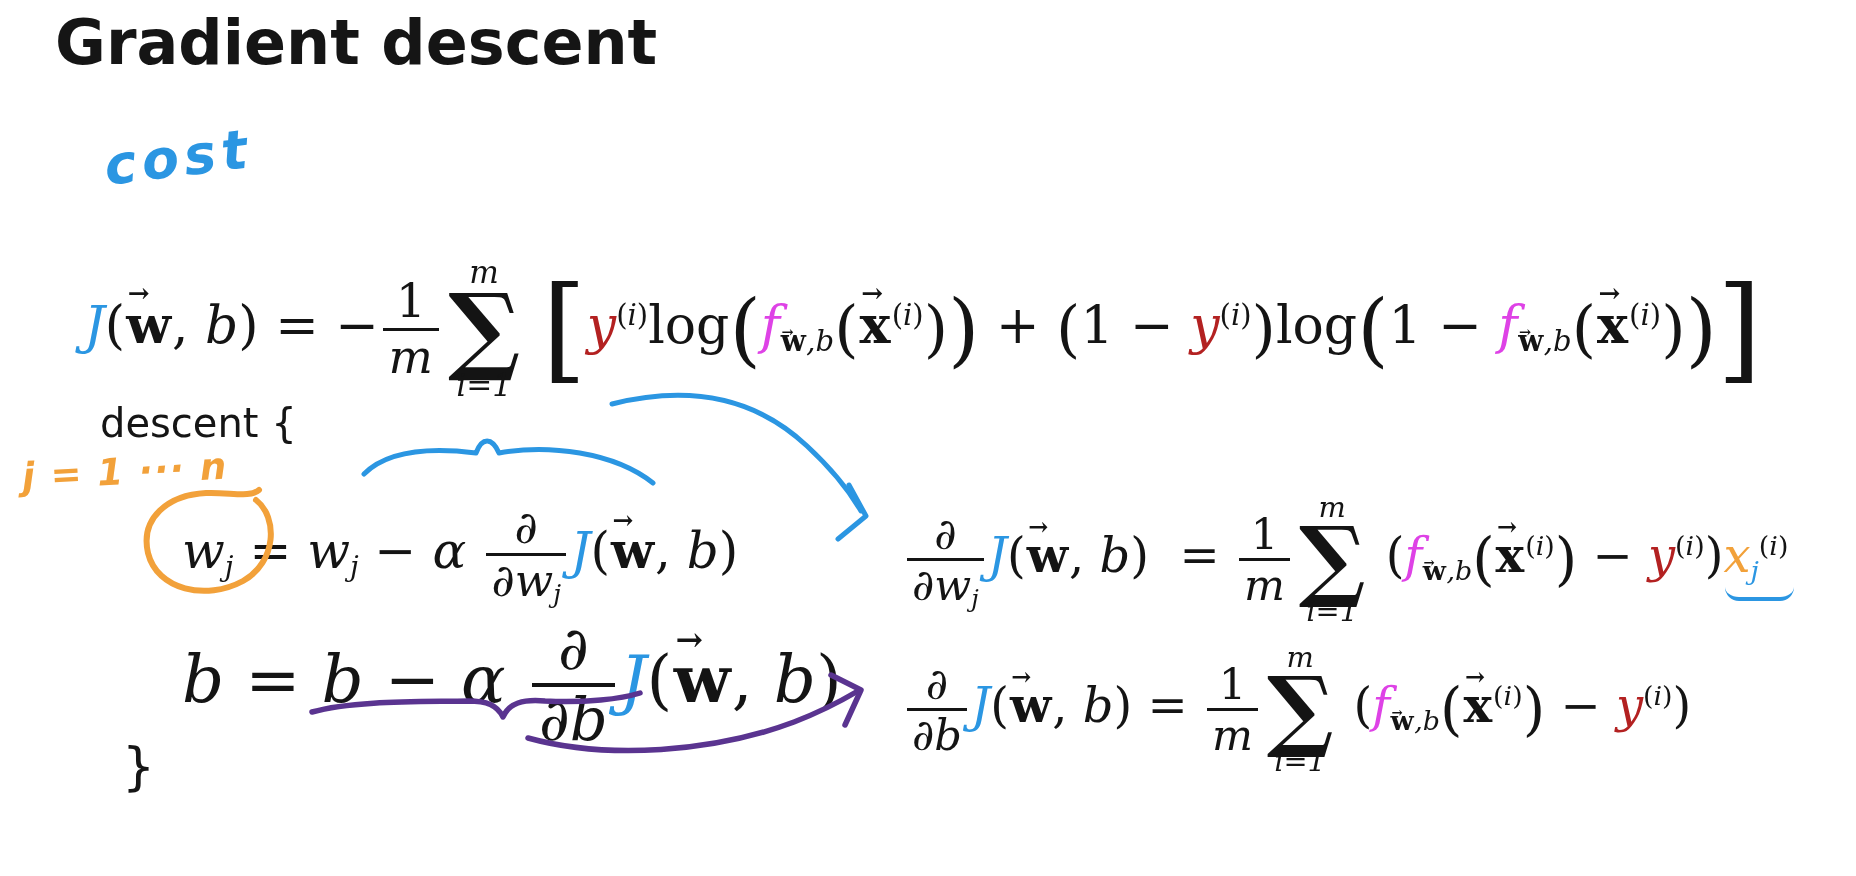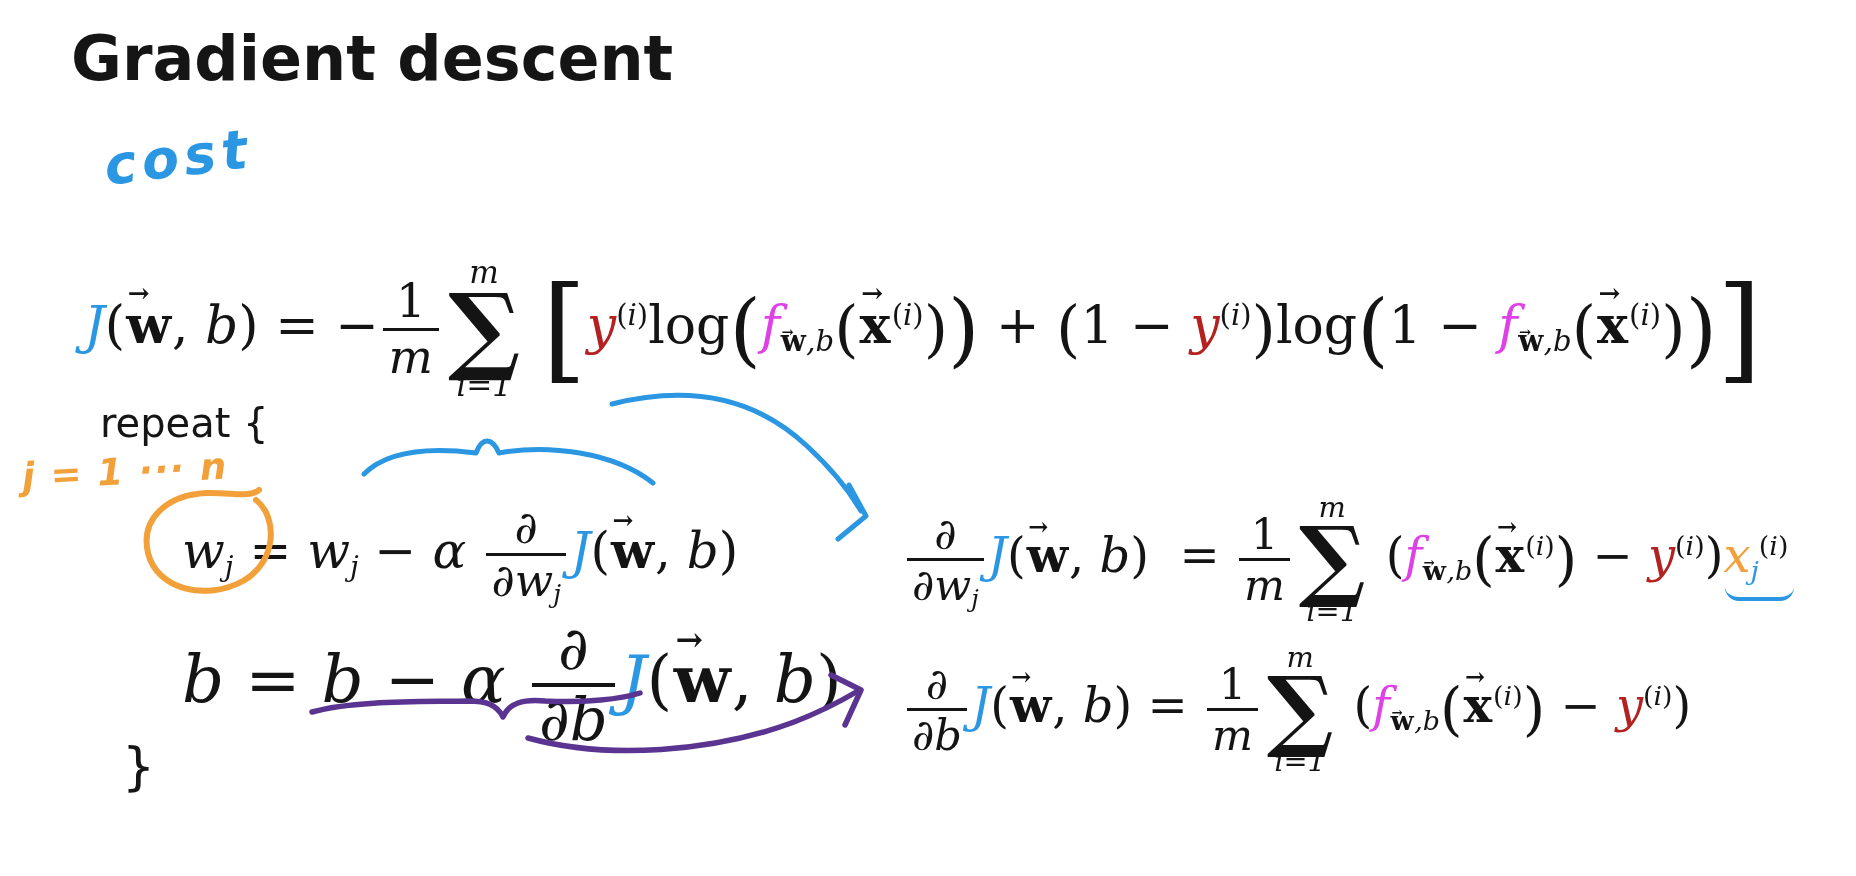--- a/index.html
+++ b/index.html
@@ -1,18 +1,18 @@
 <!DOCTYPE html>
 <html style="--blue: #2b96e2; --red: #b32121; --mag: #de42e6; --orange: #f2a13a; --purple: #5a3490; --ink: #141414;"><head>
 <meta charset="utf-8">
 <style>
   html,body{margin:0;padding:0;background:#ffffff;}
   .canvas{position:relative;width:1856px;height:876px;background:#fff;overflow:hidden;
           font-family:"DejaVu Serif",serif;color:#161616;}
-  .title{position:absolute;left:55px;top:6px;margin:16px;font-family:"DejaVu Sans",sans-serif;
+  .title{position:absolute;left:55px;top:6px;margin:0;font-family:"DejaVu Sans",sans-serif;
          font-weight:bold;font-size:62px;color:#151515;letter-spacing:0;}
   .code{position:absolute;font-family:"DejaVu Sans",sans-serif;color:#151515;}
   .repeat{left:100px;top:400px;font-size:40px;}
   .close{left:122px;top:736px;font-size:52px;}
   .hand{position:absolute;font-family:"DejaVu Sans",sans-serif;font-style:italic;font-weight:bold;}
   .cost{left:104px;top:126px;font-size:54px;color:var(--blue);transform:rotate(-7deg);letter-spacing:.10em;}
   .jrange{left:22px;top:450px;font-size:37px;color:var(--orange);transform:rotate(-3deg);letter-spacing:.04em;}
 
   .mrow{position:absolute;white-space:pre;line-height:1.2;color:#141414;}
   .eq-cost{left:84px;top:256px;font-size:52px;}
@@ -51,21 +51,21 @@
 <body>
 
 <div class="canvas">
 
   <h1 class="title">Gradient descent</h1>
 
   <div class="hand cost">cost</div>
 
   <div class="mrow eq-cost"><span class="it" style="color: rgb(43, 150, 226);">J</span><span>(</span><span class="vec" data-ar="→">w</span><span>, </span><span class="it">b</span><span>) = −</span><span class="frac"><span class="num"><span>1</span></span><span class="den"><span class="it">m</span></span></span><span class="sum"><span class="sum-top">m</span><span class="sigma">∑</span><span class="sum-bot">i=1</span></span><span> </span><span class="thin psz" style="font-size: 2.2em;">[</span><span class="it" style="color: rgb(179, 33, 33);">y</span><sup><span>(</span><span class="it">i</span><span>)</span></sup><span>log</span><span class="psz" style="font-size: 1.55em;">(</span><span class="it" style="color: rgb(222, 66, 230);">f</span><sub><span class="vec" data-ar="→">w</span><span class="it">,b</span></sub><span class="psz" style="font-size: 1.2em;">(</span><span class="vec" data-ar="→">x</span><sup><span>(</span><span class="it">i</span><span>)</span></sup><span class="psz" style="font-size: 1.2em;">)</span><span class="psz" style="font-size: 1.55em;">)</span><span> + </span><span class="psz" style="font-size: 1.2em;">(</span><span>1 − </span><span class="it" style="color: rgb(179, 33, 33);">y</span><sup><span>(</span><span class="it">i</span><span>)</span></sup><span class="psz" style="font-size: 1.2em;">)</span><span>log</span><span class="psz" style="font-size: 1.55em;">(</span><span>1 − </span><span class="it" style="color: rgb(222, 66, 230);">f</span><sub><span class="vec" data-ar="→">w</span><span class="it">,b</span></sub><span class="psz" style="font-size: 1.2em;">(</span><span class="vec" data-ar="→">x</span><sup><span>(</span><span class="it">i</span><span>)</span></sup><span class="psz" style="font-size: 1.2em;">)</span><span class="psz" style="font-size: 1.55em;">)</span><span class="thin psz" style="font-size: 2.2em;">]</span></div>
 
-  <div class="code repeat">repeat {</div>
+  <div class="code repeat">descent {</div>
 
   <div class="hand jrange">j = 1 ··· n</div>
 
   <div class="mrow eq-w"><span class="it">w</span><sub><span class="it">j</span></sub><span> = </span><span class="it">w</span><sub><span class="it">j</span></sub><span> − </span><span class="it">α</span><span> </span><span class="frac"><span class="num"><span class="it">∂</span></span><span class="den"><span class="it">∂w</span><sub><span class="it">j</span></sub></span></span><span class="it" style="color: rgb(43, 150, 226);">J</span><span>(</span><span class="vec" data-ar="→">w</span><span>, </span><span class="it">b</span><span>)</span></div>
 
   <div class="mrow eq-b"><span class="it">b</span><span> = </span><span class="it">b</span><span> − </span><span class="it">α</span><span> </span><span class="frac"><span class="num"><span class="it">∂</span></span><span class="den"><span class="it">∂b</span></span></span><span class="it" style="color: rgb(43, 150, 226);">J</span><span>(</span><span class="vec" data-ar="→">w</span><span>, </span><span class="it">b</span><span>)</span></div>
 
   <div class="code close">}</div>
 
   <div class="mrow eq-dw"><span class="frac"><span class="num"><span class="it">∂</span></span><span class="den"><span class="it">∂w</span><sub><span class="it">j</span></sub></span></span><span class="it" style="color: rgb(43, 150, 226);">J</span><span>(</span><span class="vec" data-ar="→">w</span><span>, </span><span class="it">b</span><span>)</span><span>  = </span><span class="frac"><span class="num"><span>1</span></span><span class="den"><span class="it">m</span></span></span><span class="sum"><span class="sum-top">m</span><span class="sigma">∑</span><span class="sum-bot">i=1</span></span><span> (</span><span class="it" style="color: rgb(222, 66, 230);">f</span><sub><span class="vec" data-ar="→">w</span><span class="it">,b</span></sub><span class="psz" style="font-size: 1.2em;">(</span><span class="vec" data-ar="→">x</span><sup><span>(</span><span class="it">i</span><span>)</span></sup><span class="psz" style="font-size: 1.2em;">)</span><span> − </span><span class="it" style="color: rgb(179, 33, 33);">y</span><sup><span>(</span><span class="it">i</span><span>)</span></sup><span>)</span><span class="ubrace"><span class="it" style="color: rgb(242, 161, 58);">x</span><sub><span class="it" style="color: rgb(43, 150, 226);">j</span></sub><sup><span>(</span><span class="it">i</span><span>)</span></sup></span></div>

